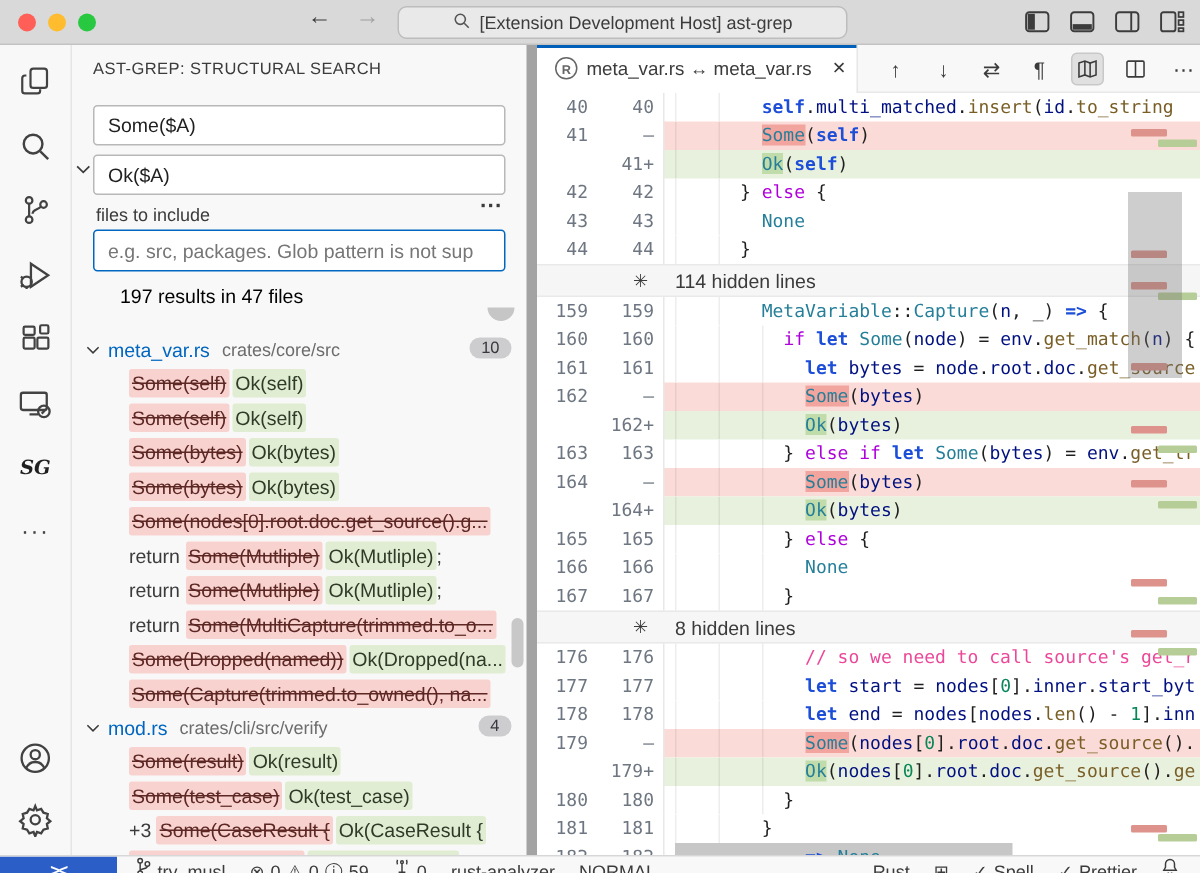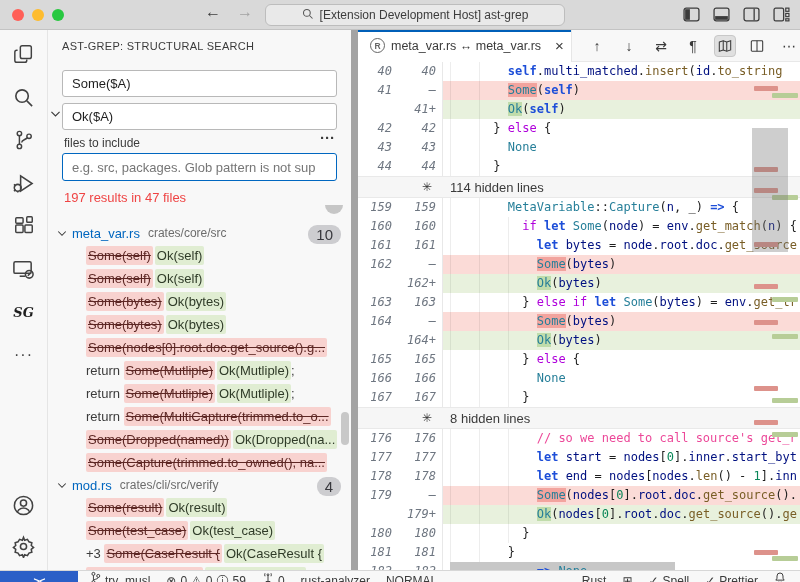--- a/index.html
+++ b/index.html
@@ -40,31 +40,31 @@
   .sb-input { position:absolute; left:14px; right:14px; height:27px; background:#fff;
     border:1px solid #b8b8b8; border-radius:3px; padding:0 9px; font-size:13px; color:#1f1f1f;
     font-family:"Liberation Sans",sans-serif; }
   .sb-input.pattern { top:40px; }
   .sb-input.rewrite { top:73px; }
   .sb-input.includes { top:123px; height:28px; border:1.5px solid #0067c0; }
   .sb-input.includes::placeholder { color:#767676; }
   .sb-chevron { position:absolute; left:1px; top:76px; width:13px; height:13px; color:#3b3b3b; }
   .files-label { position:absolute; top:106px; left:16px; font-size:12px; color:#3b3b3b; }
   .sb-more { position:absolute; top:99px; right:16px; font-size:15px; font-weight:bold; color:#3b3b3b; }
-  .sb-summary { position:absolute; top:160px; left:16px; font-size:13px; color:#ef4444; }
+  .sb-summary { position:absolute; top:160px; left:32px; font-size:13px; color:#000000; }
   .sb-pill { position:absolute; top:175px; left:277px; width:18px; height:9px; border-radius:0 0 9px 9px; background:#c6c6c6; }
   .sb-scroll { position:absolute; top:382px; right:2px; width:8px; height:33px; border-radius:4px; background:#c8c8c8; }
 
   .tree { position:absolute; top:192px; left:0; right:0; bottom:0; overflow:hidden; }
   .file-row { position:relative; height:22px; display:flex; align-items:center; padding-left:6px; font-size:13px; }
   .file-chev { width:16px; height:16px; color:#3b3b3b; flex:none; display:grid; place-items:center; }
   .file-name { color:#0066bf; margin-left:2px; white-space:nowrap; }
   .file-path { color:#6c6c6c; font-size:12px; margin-left:8px; white-space:nowrap; }
   .badge { position:absolute; right:10px; top:3px; background:#cdcdd0; color:#38383d;
-    font-size:15px; border-radius:9px; padding:1px 8px; }
+    font-size:11px; border-radius:9px; padding:1px 8px; }
   .res-row { height:23px; line-height:23px; padding-left:38px; font-size:13px; color:#3b3b3b;
     white-space:nowrap; overflow:hidden; }
   .res-del { background:#f8d2cf; color:#5d2724; text-decoration:line-through; padding:2px 2px; border-radius:2px; }
   .res-add { background:#e0edd2; color:#2f3b28; padding:2px 2px; border-radius:2px; margin-left:2px; }
 
   
   .editor { position:relative; flex:1; height:100%; background:#fff; overflow:hidden; }
   .tabbar { position:absolute; top:0; left:0; right:0; height:32px; background:#f8f8f8;
     border-bottom:1px solid #e8e8e8; display:flex; align-items:center; }
   .tab { position:relative; width:243px; height:32px; background:#fff; border-right:1px solid #e6e6e6;
@@ -74,21 +74,21 @@
     place-items:center; font-size:8.5px; font-weight:bold; color:#666; flex:none; }
   .tab-label { font-size:12.5px; color:#3b3b3b; white-space:nowrap; }
   .tab-close { margin-left:8px; font-size:15px; color:#3b3b3b; }
   .actions { display:flex; align-items:center; gap:10px; margin-left:14px; color:#3b3b3b; font-size:14px; }
   .action { display:grid; place-items:center; width:22px; height:22px; }
   .action.active { background:#e0e0e0; border:1px solid #c8c8c8; border-radius:4px; }
 
   .diff { position:absolute; top:32px; left:0; right:0; bottom:0; overflow:hidden;
     font-family:"DejaVu Sans Mono", monospace; font-size:12px; }
   .drow { display:flex; height:19px; line-height:19px; position:relative; }
-  .gut { flex:none; width:84px; display:flex; color:#6e7681;font-style:italic; }
+  .gut { flex:none; width:84px; display:flex; color:#6e7681; }
   .go { width:34px; text-align:right; }
   .gm { width:46px; text-align:right; padding-right:2px; }
   .code { flex:1; position:relative; white-space:pre; overflow:hidden; padding-left:7px;
     border-left:1px solid #e8e8e8; color:#000; }
   .drow.del .code { background:#fbdbd7; }
   .drow.add .code { background:#e8f1dd; }
   .guide { position:absolute; top:0; bottom:0; width:0; border-left:1px solid rgba(0,0,0,.07); }
   .sg.kw { color:#1d4ed8; font-weight:bold; }
   .sg.ctl { color:#af00db; }
   .sg.ty { color:#267f99; }

